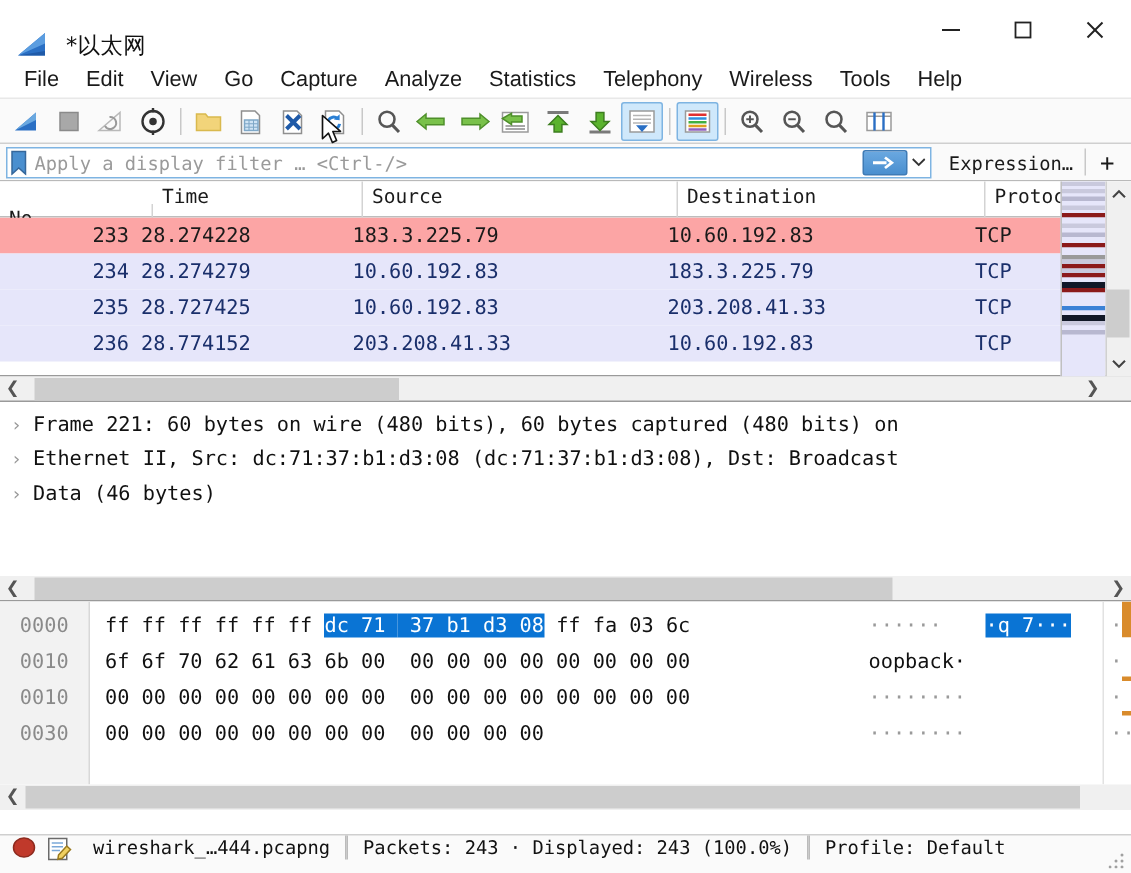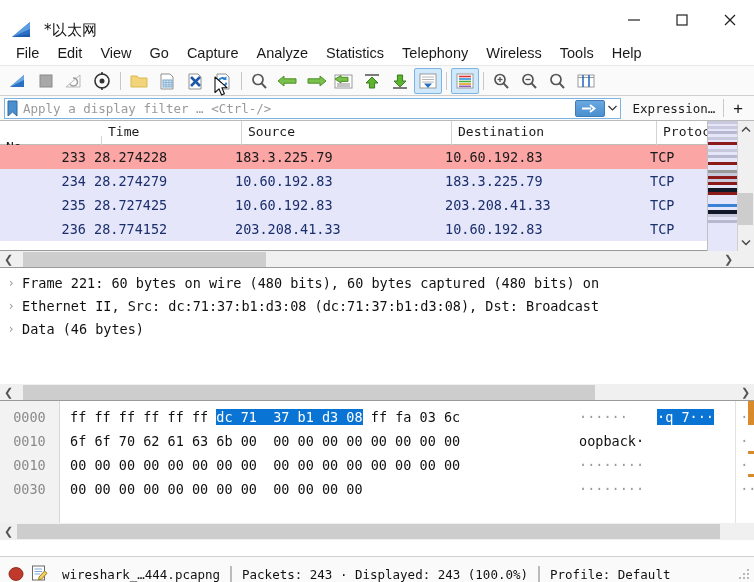--- a/index.html
+++ b/index.html
@@ -266,21 +266,21 @@
   #hex-right-map {
     position: absolute; right: 0; top: 0; width: 6px; height: 122px;
   }
 
   
   #statusbar {
     position: absolute; bottom: 0; left: 0;
     width: 100%; height: 26px;
     background: #fafafa;
     border-top: 1px solid #cfcfcf;
-    display: flex; align-items: flex-end;
+    display: flex; align-items: flex-start;
     font-family: "DejaVu Sans Mono", monospace;
     font-size: 12.5px; color: #111;
   }
   #sb-stop { margin-left: 8px; width:16px; height:16px; display:flex; align-items:center;}
   #sb-note { margin-left: 6px; width:18px; height:18px; display:flex; align-items:center;}
   #sb-file { margin-left: 14px; white-space: nowrap; }
   .sb-sep { width: 0; border-left: 1px solid #bbb; border-right:1px solid #bbb; height: 16px; margin: 0 10px; }
   #sb-counts { white-space: nowrap; }
   #sb-profile { white-space: nowrap; }
   #sb-grip {

